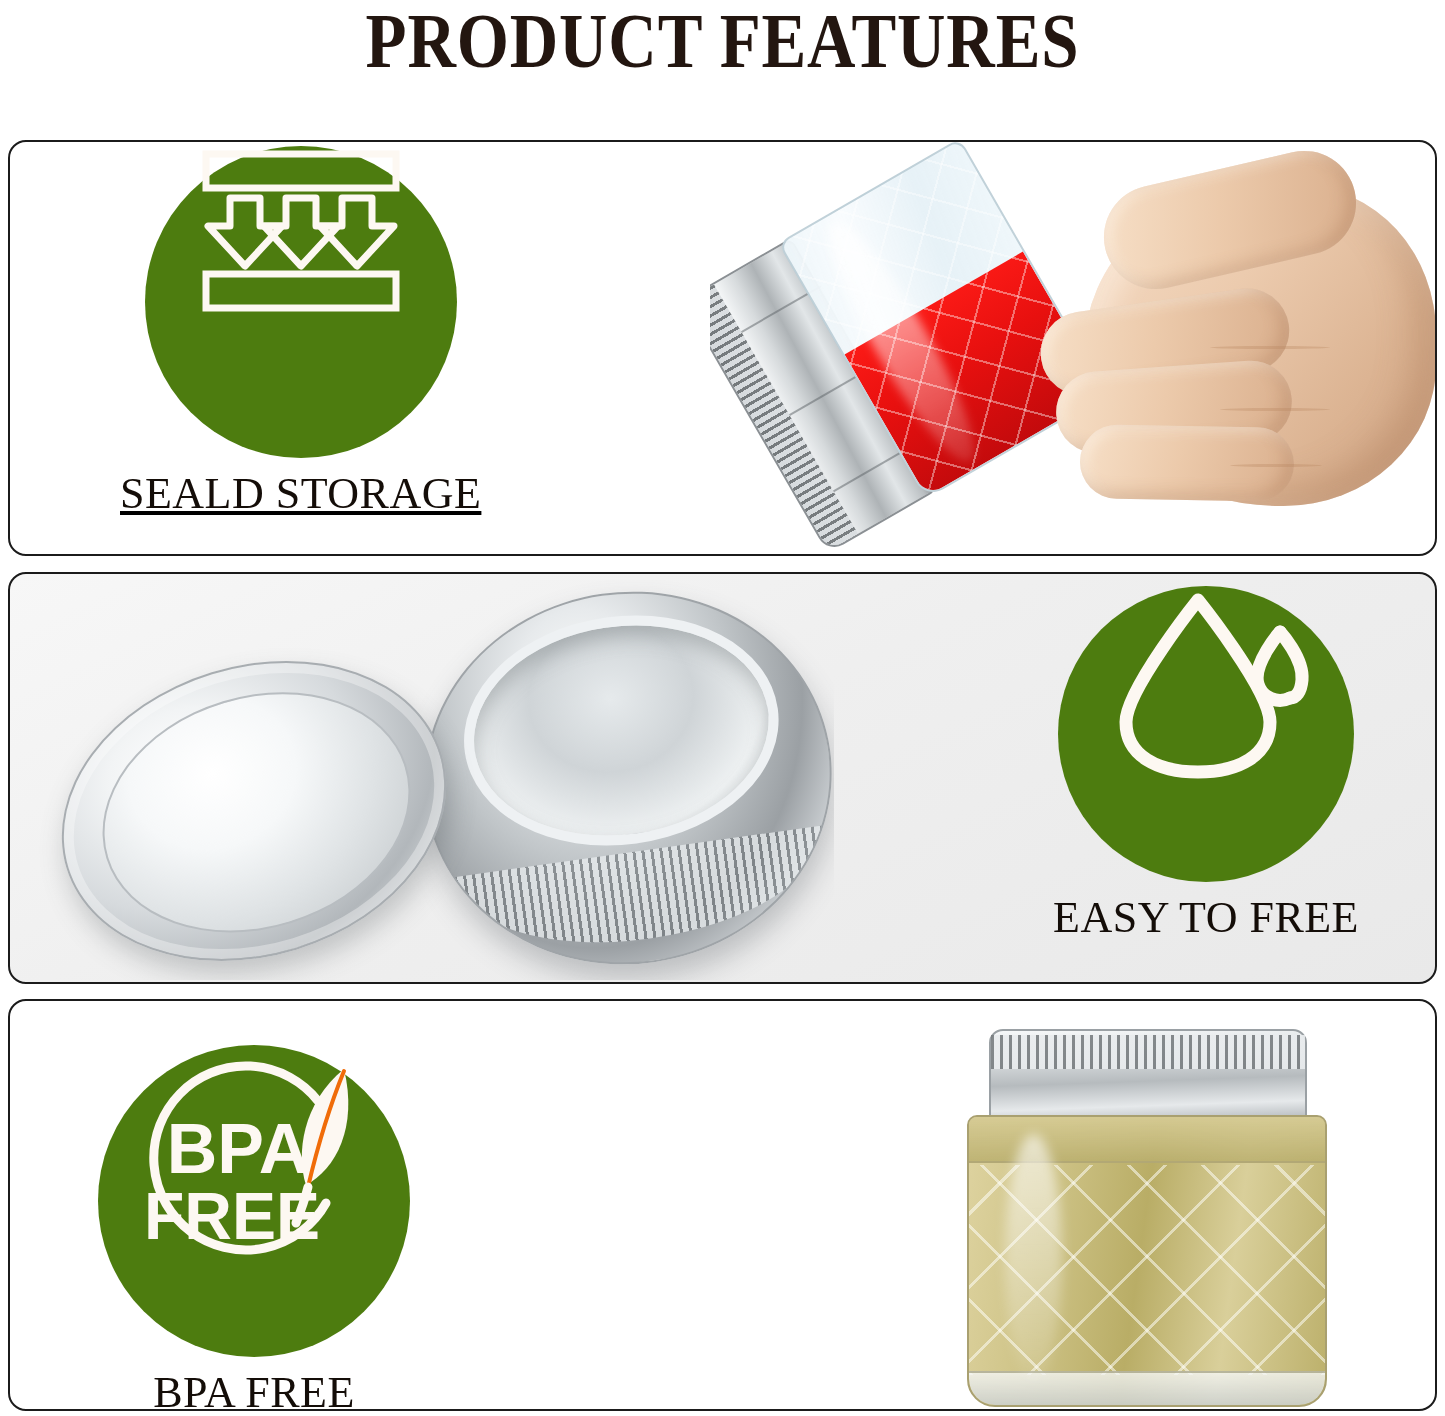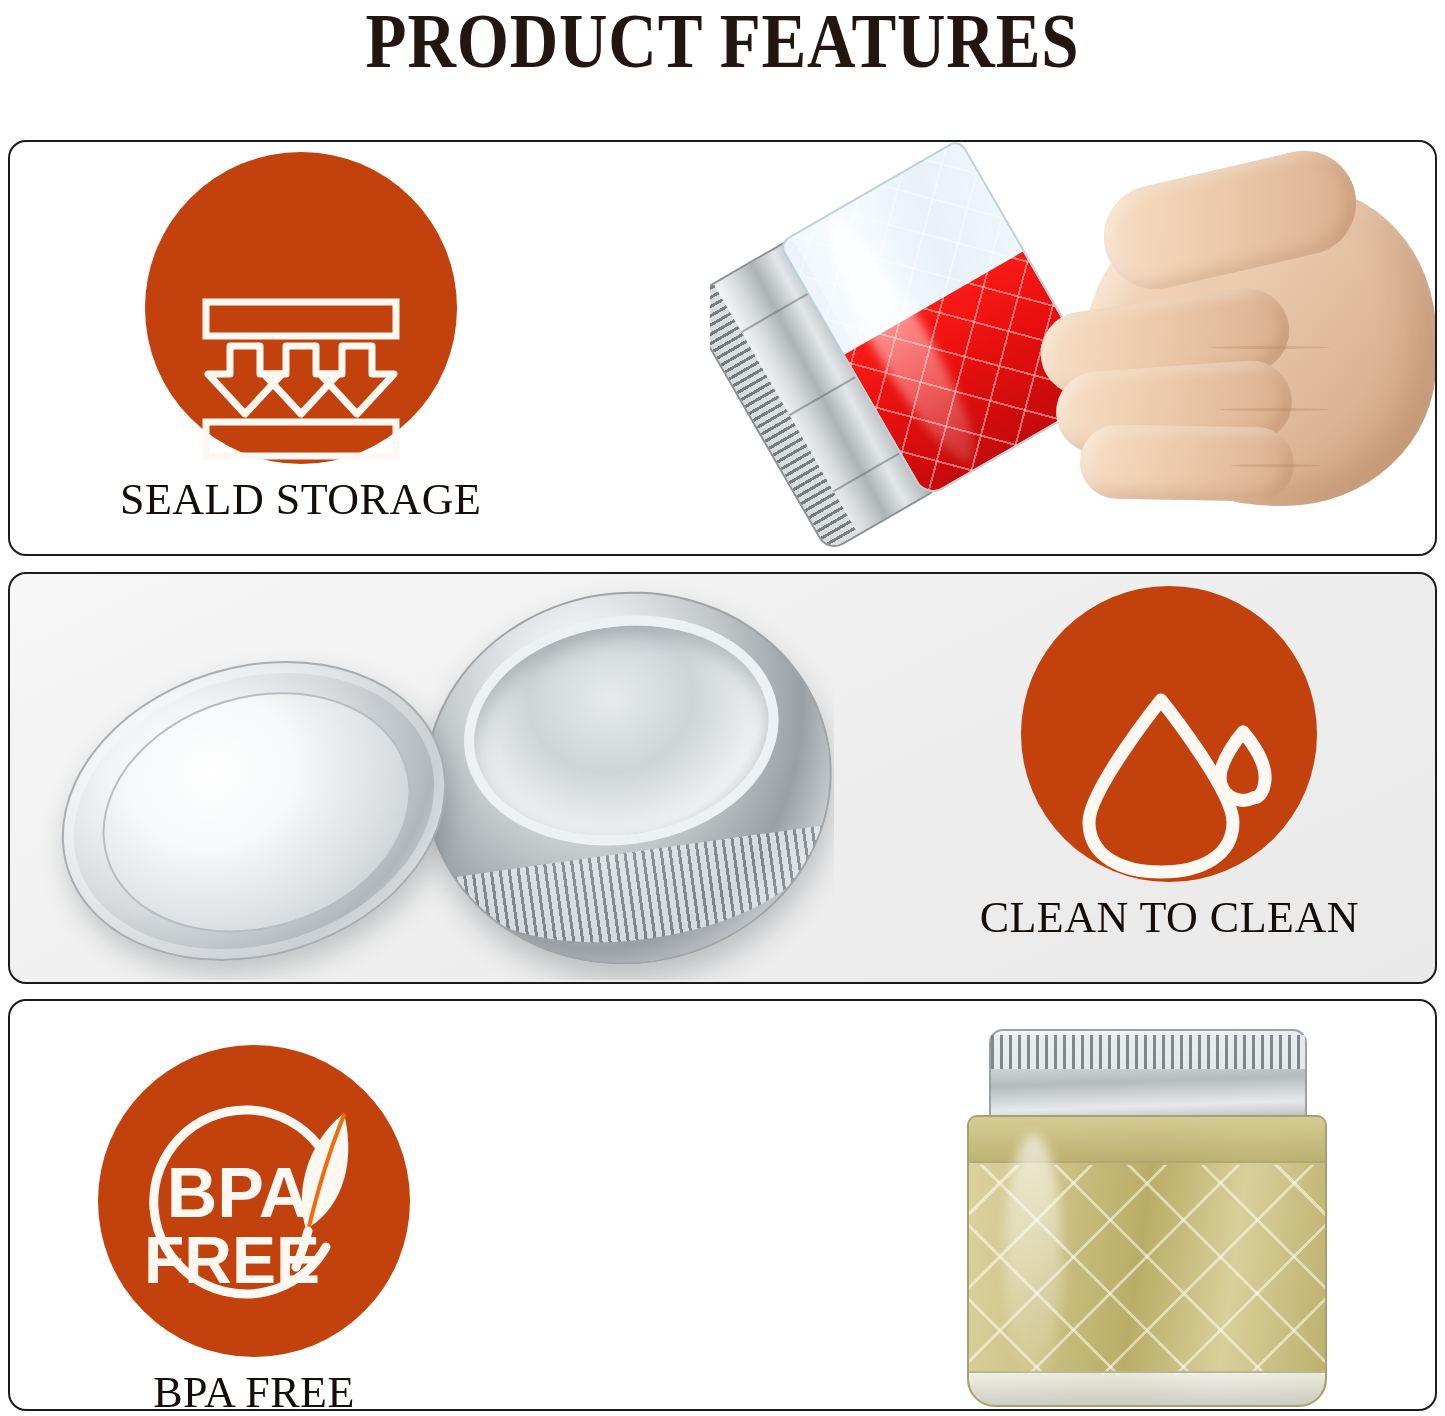--- a/index.html
+++ b/index.html
@@ -58,38 +58,38 @@
 
   
   .feature-block {
     position: absolute;
     display: flex;
     flex-direction: column;
     align-items: center;
   }
   .badge {
     border-radius: 50%;
-    background: #c2410c;
+    background: #4d7c0f;
     display: flex;
-    align-items: flex-end;
+    align-items: flex-start;
     justify-content: center;
     position: relative;
   }
   .caption {
     font-family: "Liberation Serif", serif;
     font-size: 44px;
     font-weight: 400;
     color: #140d08;
     letter-spacing: 0.5px;
     white-space: nowrap;
     margin-top: 10px;
   }
 
   
-  #feature-1 { left: 110px; top: 10px; }
+  #feature-1 { left: 110px; top: 4px; text-decoration: underline; }
   #feature-1 .badge { width: 312px; height: 312px; }
 
   
   #feature-2 { right: 76px; top: 12px; }
   #feature-2 .badge { width: 296px; height: 296px; }
 
   
   #feature-3 { left: 88px; top: 44px; }
   #feature-3 .badge { width: 312px; height: 312px; }
 
@@ -402,21 +402,21 @@
       <div class="feature-block" id="feature-2">
         <div class="badge">
           <svg class="icon-svg" width="208" height="196" viewBox="0 0 208 196">
 
             <path d="M96 14 C96 14 24 104 24 136 C24 170 56 186 96 186 C136 186 168 170 168 136 C168 104 96 14 96 14 Z" fill="none" stroke="#FDF8F2" stroke-width="13" stroke-linejoin="round" stroke-linecap="round"></path>
 
             <path d="M178 46 C178 46 150 78 156 98 C160 112 176 118 188 112" fill="none" stroke="#FDF8F2" stroke-width="13" stroke-linejoin="round" stroke-linecap="round"></path>
             <path d="M178 46 C178 46 202 72 200 94 C199 106 194 112 188 112" fill="none" stroke="#FDF8F2" stroke-width="13" stroke-linejoin="round" stroke-linecap="round"></path>
           </svg>
         </div>
-        <div class="caption">CLEAN TO CLEAN</div>
+        <div class="caption">EASY TO FREE</div>
       </div>
 
     </div>
   </div>
 
   <div class="panel" id="panel-3">
     <div class="panel-inner">
 
       <div class="feature-block" id="feature-3">
         <div class="badge">

